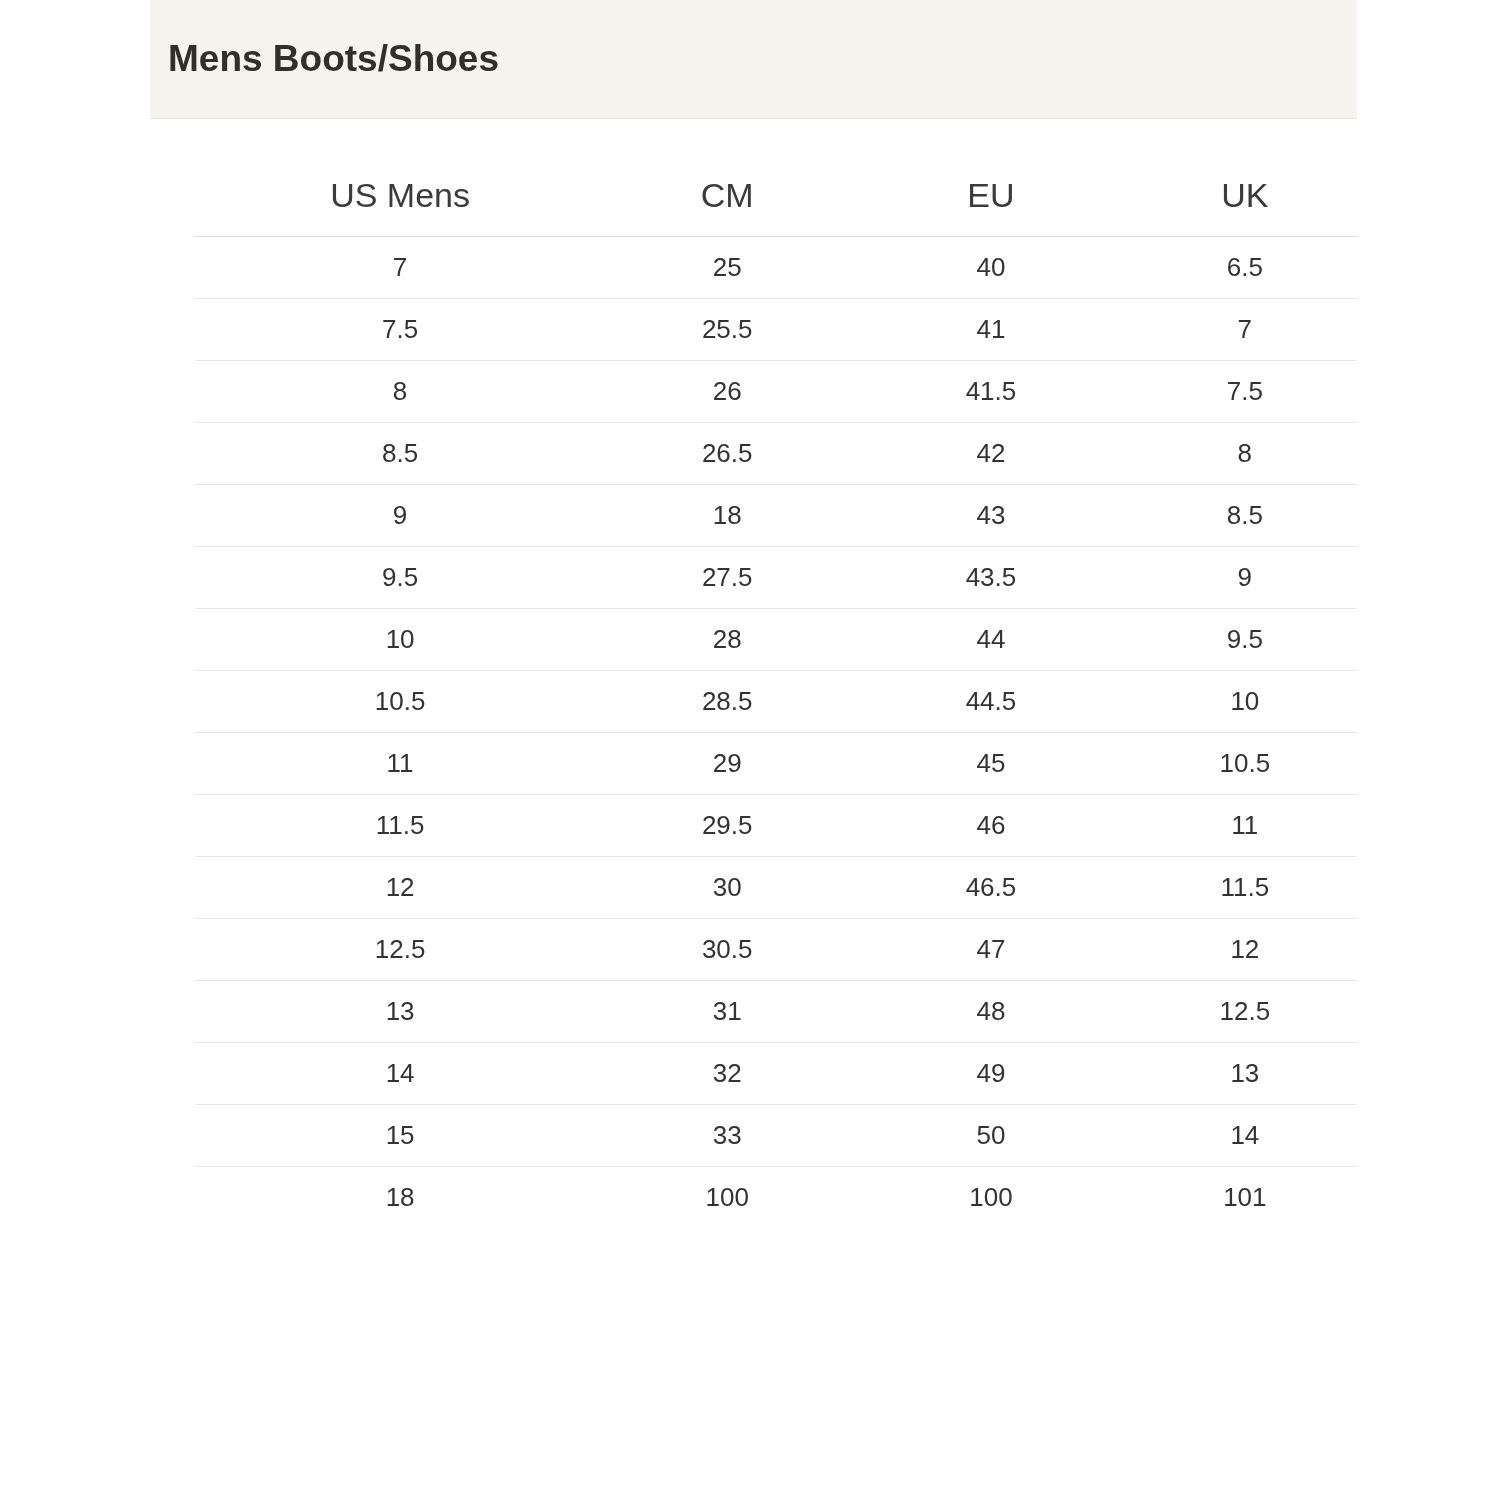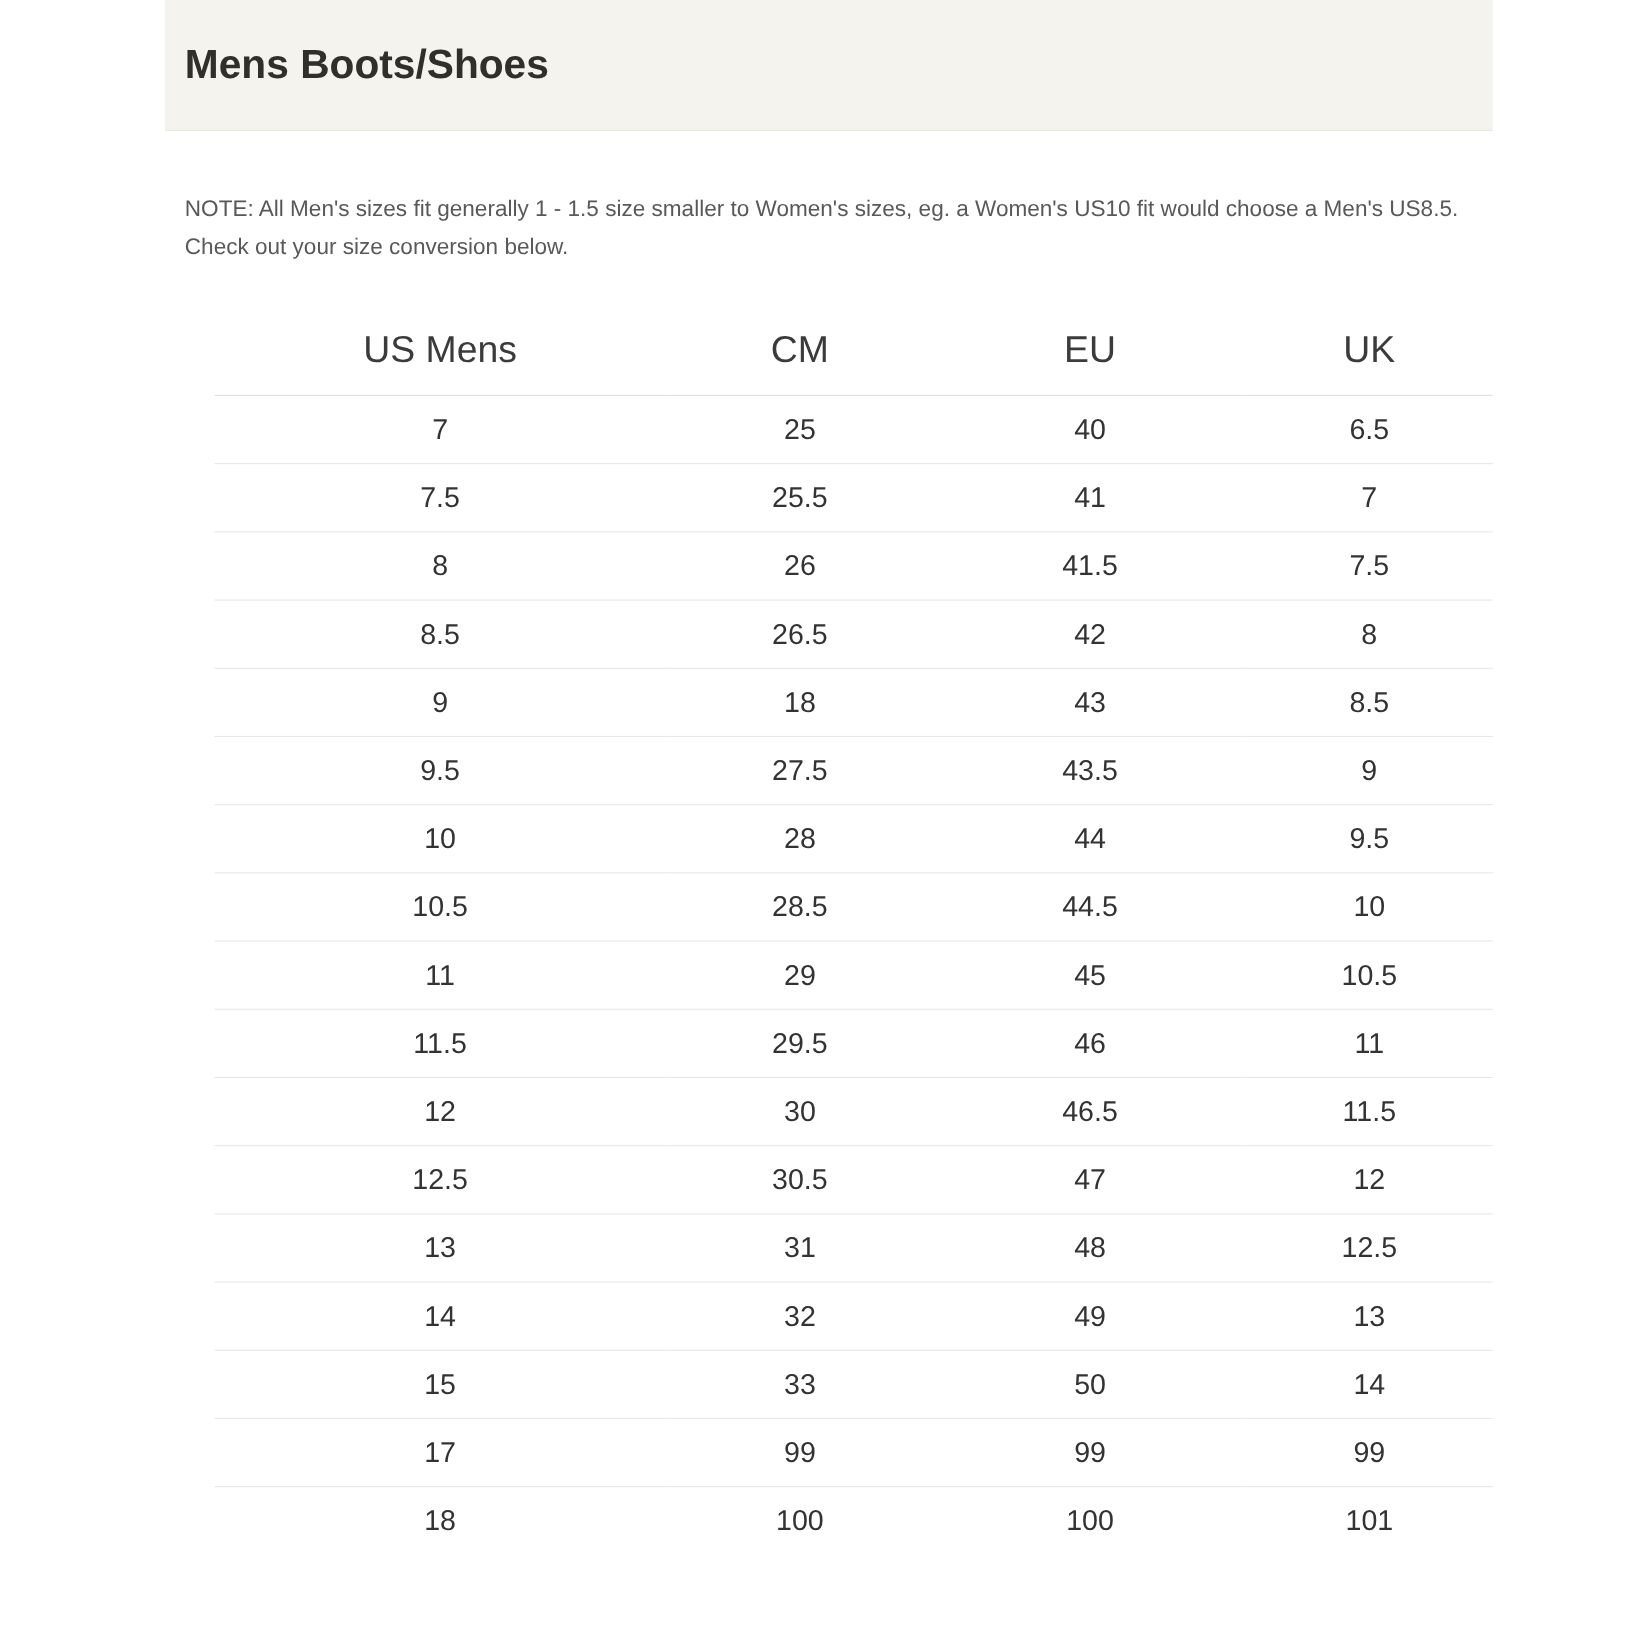--- a/index.html
+++ b/index.html
@@ -85,21 +85,20 @@
 </style>
 </head>
 <body>
 
 <div class="page">
 
   <header class="title-band">
     <h1>Mens Boots/Shoes</h1>
   </header>
 
-  <p class="note">NOTE: All Men's sizes fit generally 1 - 1.5 size smaller to Women's sizes, eg. a Women's US10 fit would choose a Men's US8.5. Check out your size conversion below.</p>
 
   <table class="size-table">
     <colgroup>
       <col class="c1">
         <col class="c2">
         <col class="c3">
         <col class="c4">
     </colgroup>
     <thead>
       <tr id="header-row">
@@ -194,26 +193,20 @@
           <td>49</td>
           <td>13</td>
         </tr>
         <tr>
           <td>15</td>
           <td>33</td>
           <td>50</td>
           <td>14</td>
         </tr>
         <tr>
-          <td>17</td>
-          <td>99</td>
-          <td>99</td>
-          <td>99</td>
-        </tr>
-        <tr>
           <td>18</td>
           <td>100</td>
           <td>100</td>
           <td>101</td>
         </tr>
       </tbody>
   </table>
 
 </div>
 

